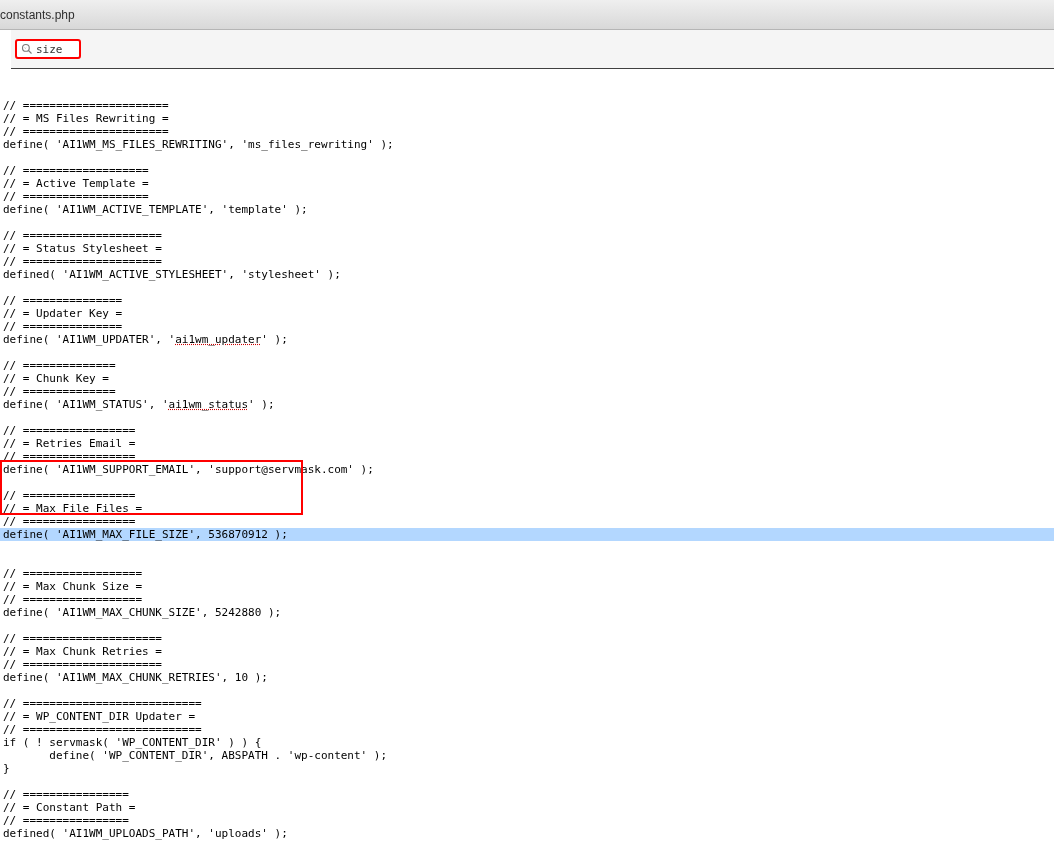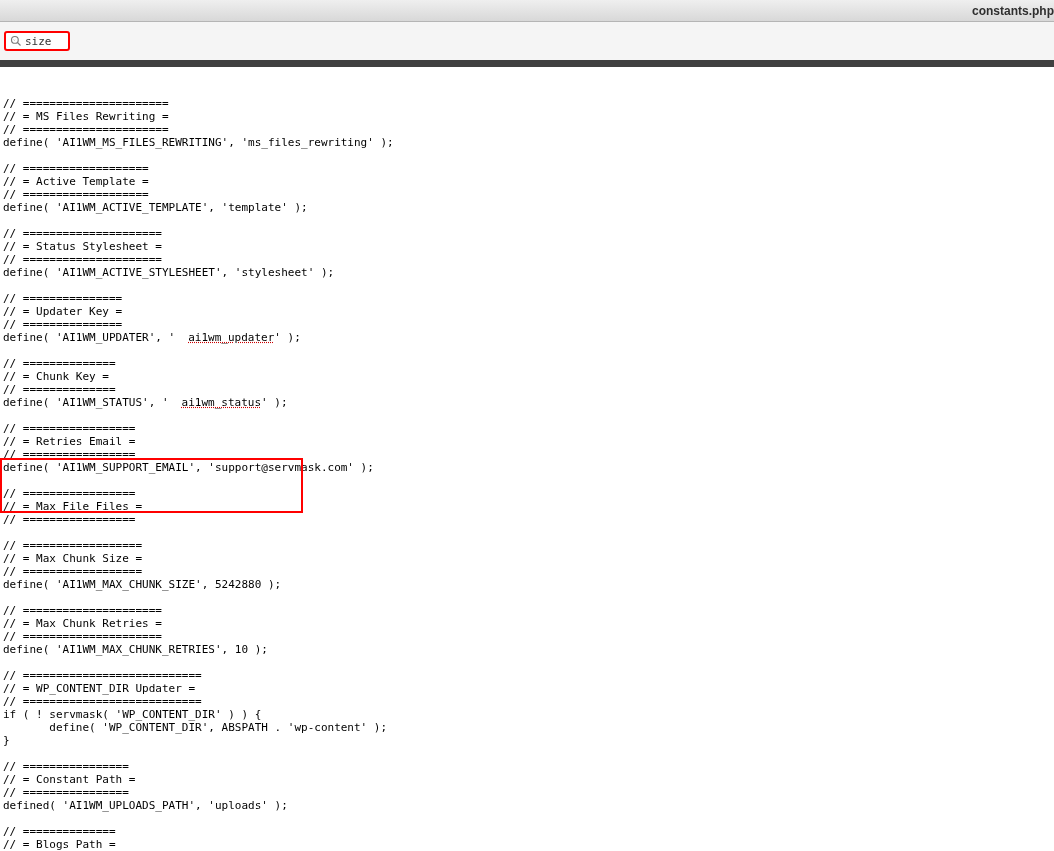--- a/index.html
+++ b/index.html
@@ -1,37 +1,37 @@
 <!DOCTYPE html>
 <html><head>
 <meta charset="utf-8">
 <style>
   * { margin: 0; padding: 0; box-sizing: border-box; }
   html, body { width: 1054px; height: 851px; background: #ffffff; font-family: Helvetica, Arial, sans-serif; overflow: hidden; }
 
   .titlebar {
-    height: 22px;
+    height: 30px;
     background: linear-gradient(#efefef,#d8d8d8);
     border-bottom: 1px solid #b5b5b5;
     display: flex;
     align-items: center;
-    justify-content: flex-end;
+    justify-content: flex-start;
     font-size: 12px;
     color: #2f2f2f;
     position: relative;
-    font-weight: bold;
   }
 
   .searchbar-wrap {
     height: 28px;
     padding: 19px 4px;
     background: #f5f5f5;
-    border-bottom: 7px solid #404040;
+    border-bottom: 1px solid #404040;
     display: flex;
     align-items: center;
+    margin-left: 11px;
   }
   .searchbox {
     display: flex;
     align-items: center;
     height: 20px;
     width: 66px;
     padding: 0 4px;
     border: 2px solid #ff0000;
     background: #ffffff;
     border-radius: 3px;
@@ -62,21 +62,20 @@
 
   .highlight-line {
     background: #b3d7ff;
     display: block;
     margin: 0 -3px;
     padding: 0 3px;
   }
 
   .underline-red {
     text-decoration: underline dotted #c00;
-    margin-left: 13px;
   }
 
   .red-box {
     position: absolute;
     border: 2px solid #ff0000;
     pointer-events: none;
   }
   .red-box.code {
     left: 0px;
     top: 391px;
@@ -110,40 +109,41 @@
 <span>define( 'AI1WM_MS_FILES_REWRITING', 'ms_files_rewriting' );</span>
 <span></span>
 <span>// ===================</span>
 <span>// = Active Template =</span>
 <span>// ===================</span>
 <span>define( 'AI1WM_ACTIVE_TEMPLATE', 'template' );</span>
 <span></span>
 <span>// =====================</span>
 <span>// = Status Stylesheet =</span>
 <span>// =====================</span>
-<span>define( 'AI1WM_ACTIVE_STYLESHEET', 'stylesheet' );</span>
+<span>defined( 'AI1WM_ACTIVE_STYLESHEET', 'stylesheet' );</span>
 <span></span>
 <span>// ===============</span>
 <span>// = Updater Key =</span>
 <span>// ===============</span>
 <span>define( 'AI1WM_UPDATER', '<span class="underline-red">ai1wm_updater</span>' );</span>
 <span></span>
 <span>// ==============</span>
 <span>// = Chunk Key =</span>
 <span>// ==============</span>
 <span>define( 'AI1WM_STATUS', '<span class="underline-red">ai1wm_status</span>' );</span>
 <span></span>
 <span>// =================</span>
 <span>// = Retries Email =</span>
 <span>// =================</span>
 <span>define( 'AI1WM_SUPPORT_EMAIL', 'support@servmask.com' );</span>
 <span></span>
 <span>// =================</span>
 <span>// = Max File Files =</span>
 <span>// =================</span>
+<span class="highlight-line">define( 'AI1WM_MAX_FILE_SIZE', 536870912 );</span>
 <span></span>
 <span>// ==================</span>
 <span>// = Max Chunk Size =</span>
 <span>// ==================</span>
 <span>define( 'AI1WM_MAX_CHUNK_SIZE', 5242880 );</span>
 <span></span>
 <span>// =====================</span>
 <span>// = Max Chunk Retries =</span>
 <span>// =====================</span>
 <span>define( 'AI1WM_MAX_CHUNK_RETRIES', 10 );</span>

